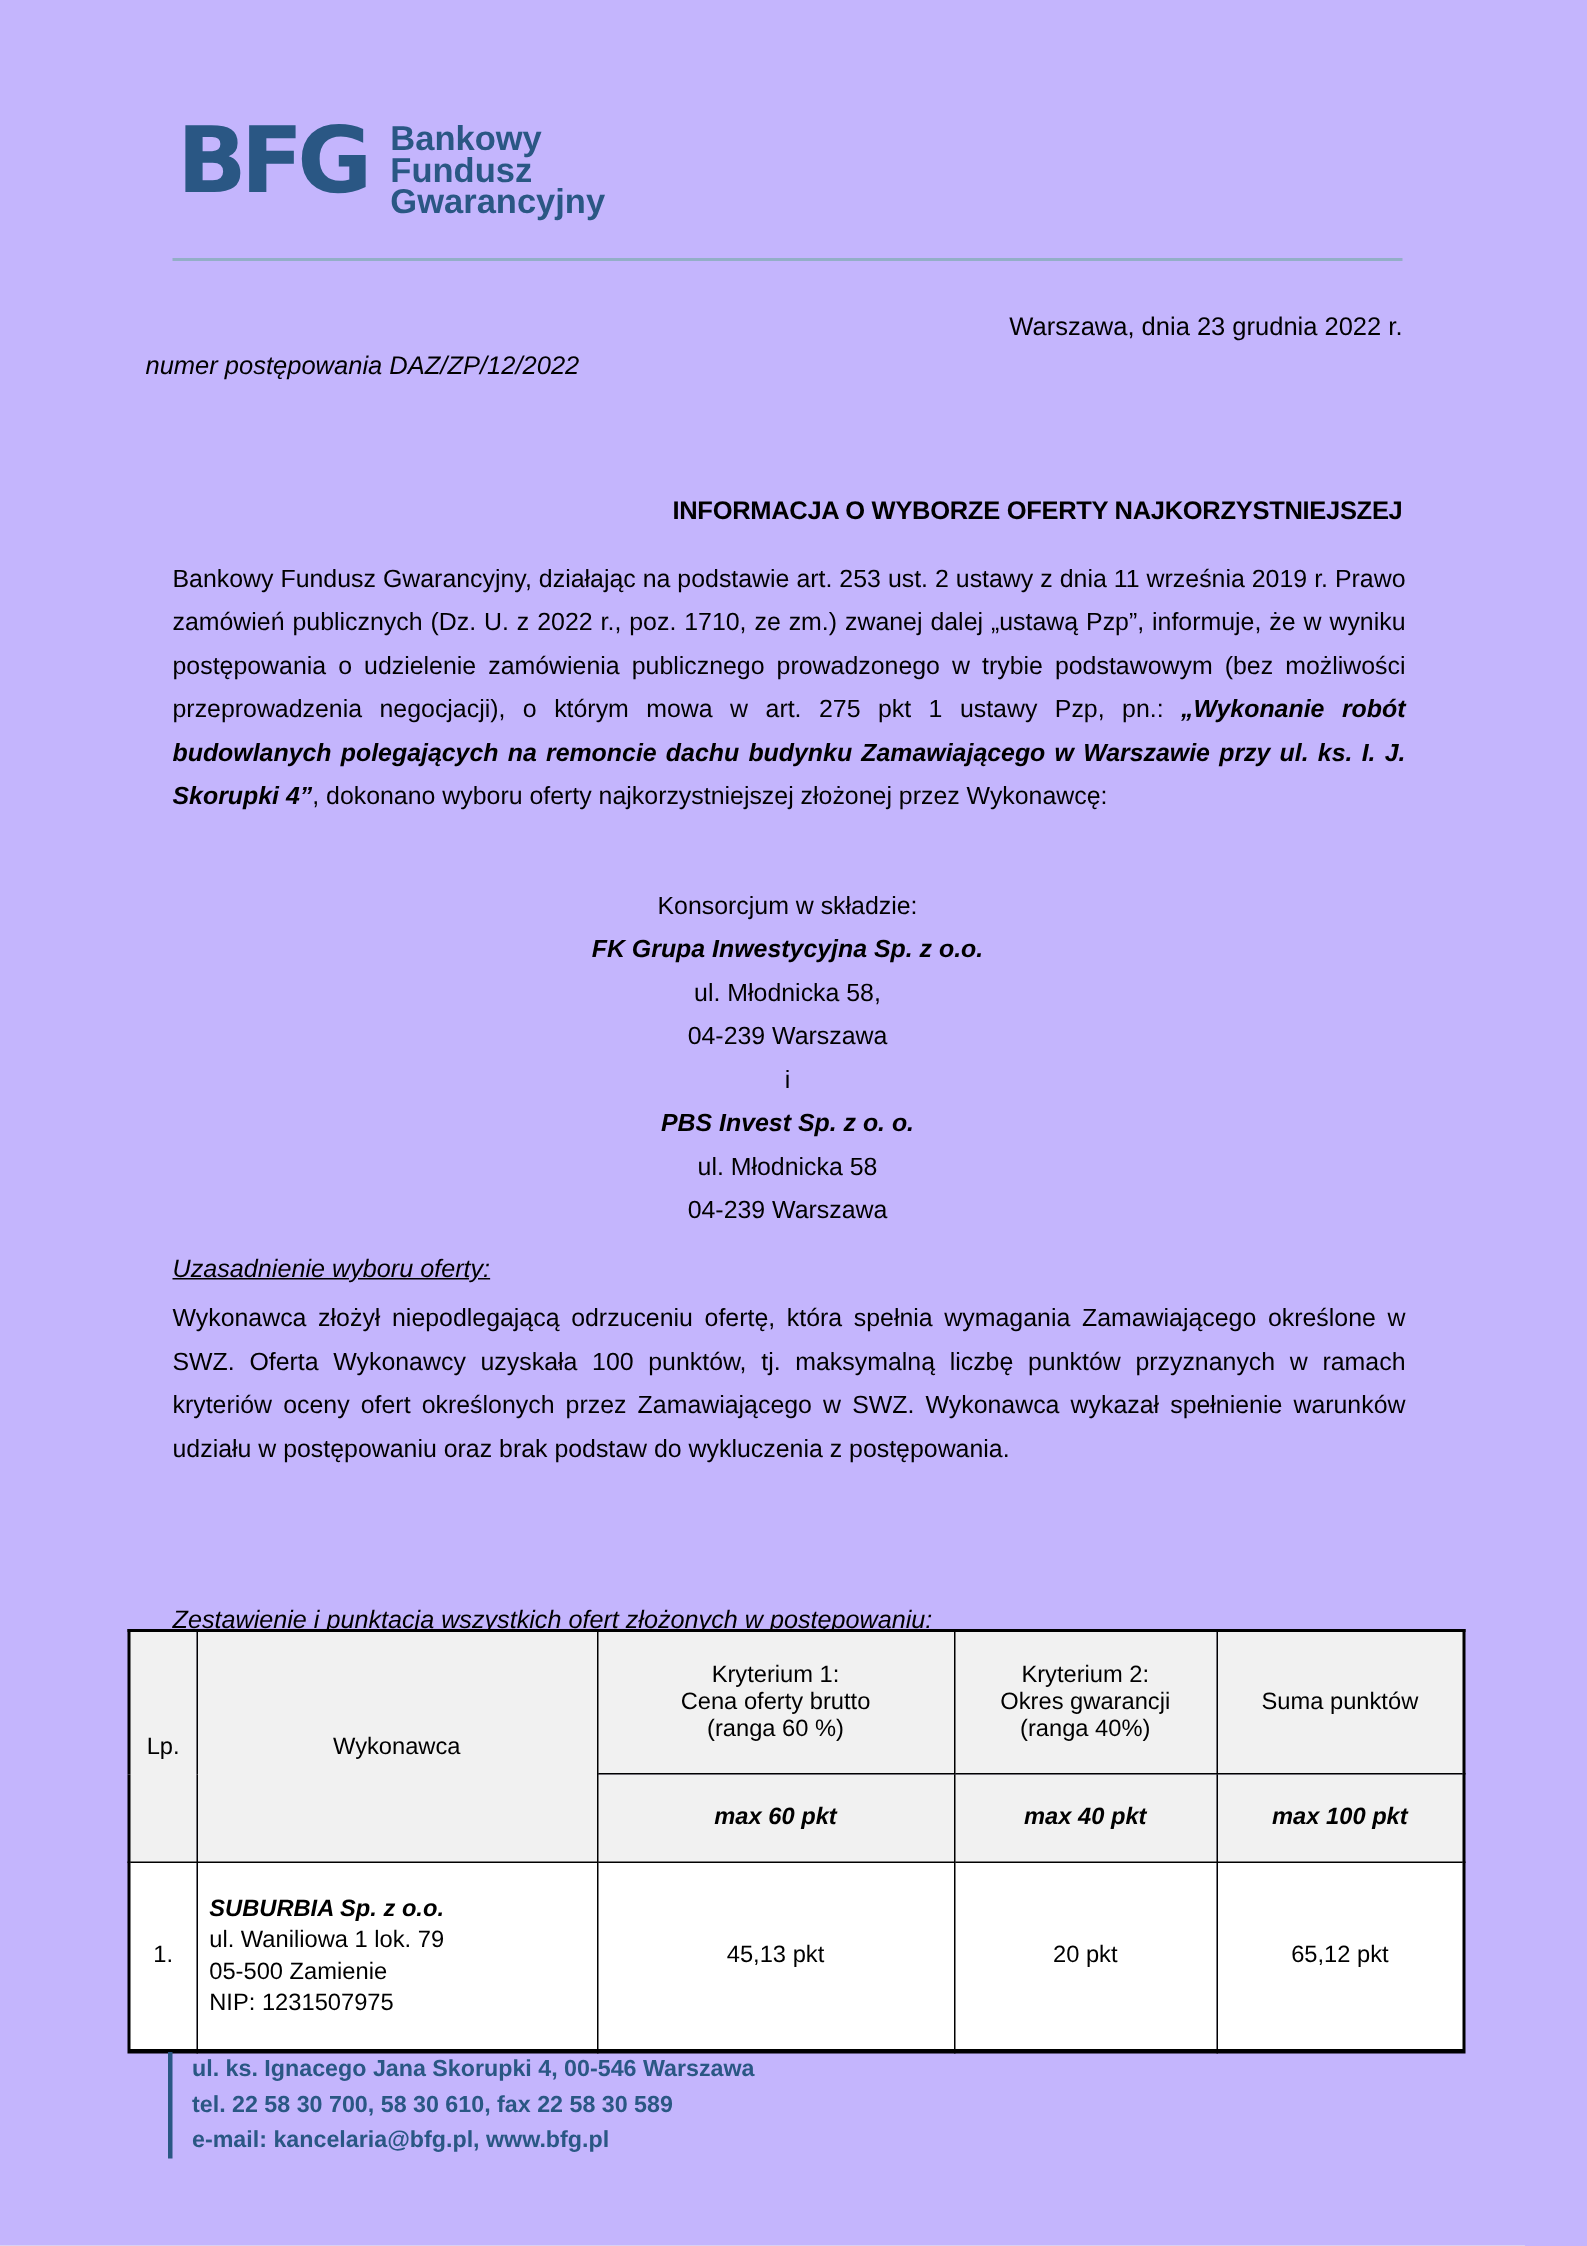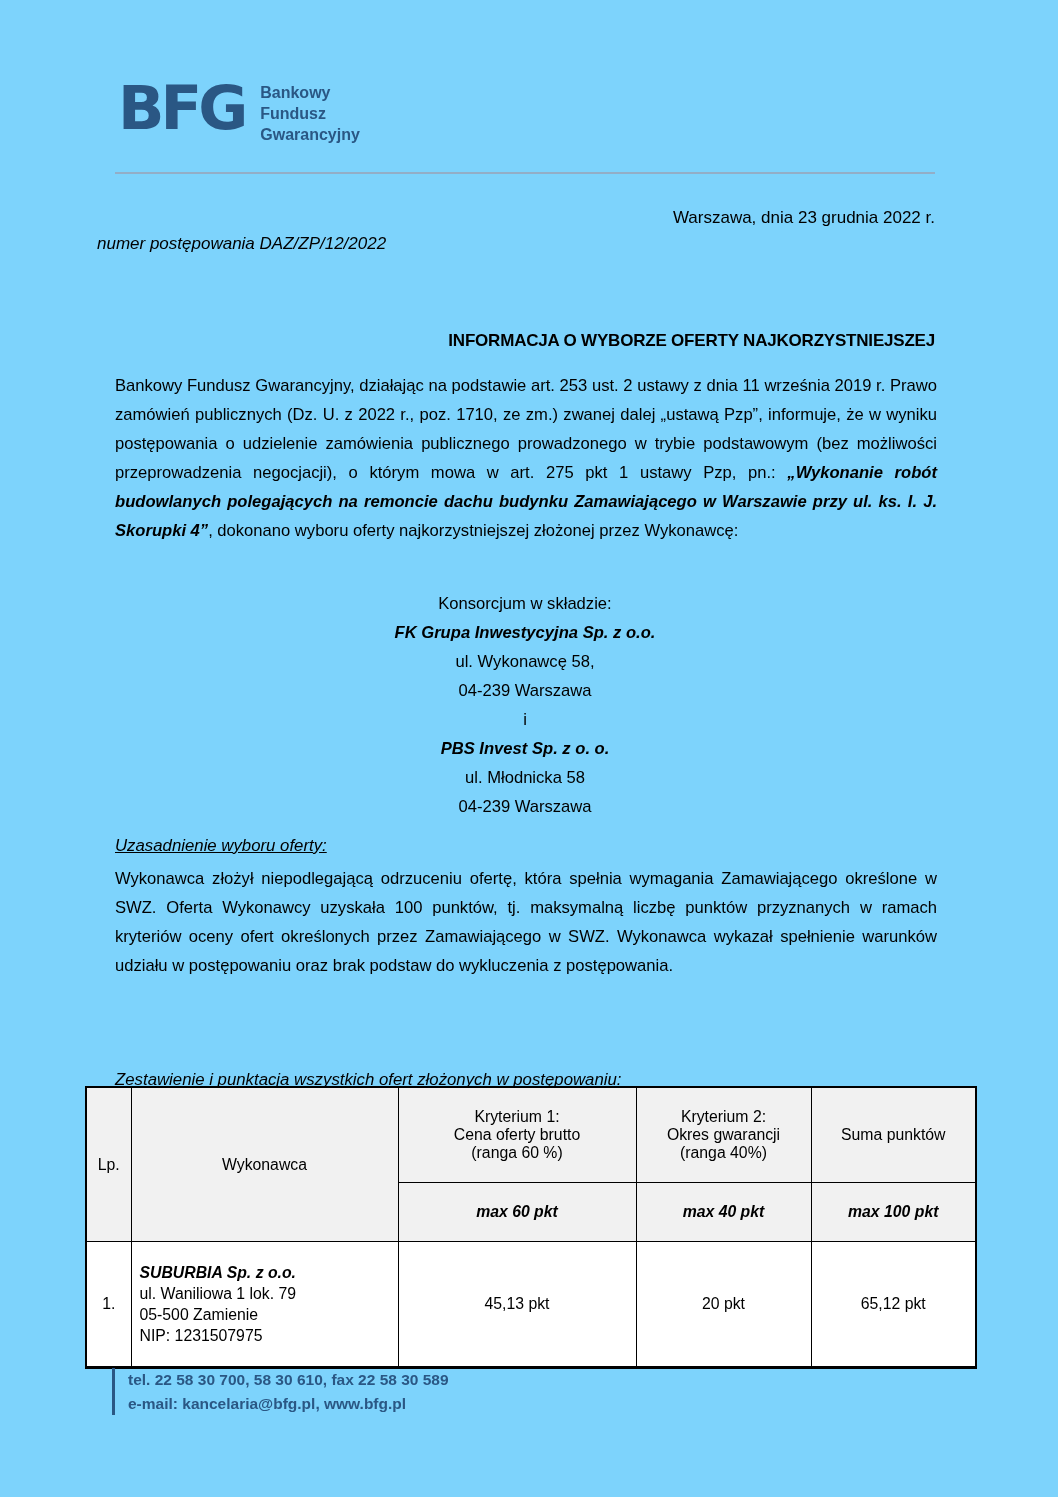--- a/index.html
+++ b/index.html
@@ -6,36 +6,36 @@
     --blue:#2a5784;
     --rule:#93aec7;
     --hdr-bg:#f1f1f1;
   }
   *{box-sizing:border-box;}
   html,body{margin:0;padding:0;background:#e9e9e9;}
   .page{
     position:relative;
     width:1058px;height:1497px;
     margin:0 auto;
-    background:#7dd3fc;
+    background:#c4b5fd;
     font-family:"Liberation Sans", sans-serif;
     color:#000;
     overflow:hidden;
   }
   
   .logo-block{position:absolute;left:118px;top:76px;display:flex;align-items:flex-start;}
   .logo-acronym{
     font-family:"DejaVu Sans", sans-serif;
     font-size:61px;font-weight:800;line-height:64px;
     letter-spacing:-4px;color:var(--blue);
   }
   .logo-name{
     margin-left:16px;padding-top:6px;
     color:var(--blue);font-weight:700;
-    font-size:16px;line-height:21px;
+    font-size:23px;line-height:21px;
   }
   
   .top-rule{position:absolute;left:115px;top:172px;width:820px;height:2px;background:var(--rule);}
   
   .dateline{position:absolute;left:115px;top:208px;width:820px;text-align:right;font-size:17px;}
   .case-number{position:absolute;left:97px;top:234px;font-size:17px;font-style:italic;}
   
   .doc-title{position:absolute;left:115px;top:331px;width:820px;text-align:right;font-size:17px;font-weight:700;letter-spacing:-0.2px;}
   
   .para{font-size:16.6px;line-height:29px;text-align:justify;}
@@ -95,21 +95,21 @@
   <div class="dateline">Warszawa, dnia 23 grudnia 2022 r.</div>
   <div class="case-number">numer postępowania DAZ/ZP/12/2022</div>
 
   <div class="doc-title">INFORMACJA O WYBORZE OFERTY NAJKORZYSTNIEJSZEJ</div>
 
   <div class="para para-1"><span>Bankowy Fundusz Gwarancyjny, działając na podstawie art. 253 ust. 2 ustawy z dnia 11 września 2019 r. Prawo zamówień publicznych (Dz. U. z 2022 r., poz. 1710, ze zm.) zwanej dalej „ustawą Pzp”, informuje, że w wyniku postępowania o udzielenie zamówienia publicznego prowadzonego w trybie podstawowym (bez możliwości przeprowadzenia negocjacji), o którym mowa w art. 275 pkt 1 ustawy Pzp, pn.: </span><span class="quote-bi">„Wykonanie robót budowlanych polegających na remoncie dachu budynku Zamawiającego w Warszawie przy ul. ks. I. J. Skorupki 4”</span><span>, dokonano wyboru oferty najkorzystniejszej złożonej przez Wykonawcę:</span></div>
 
   <div class="consortium">
     <div>Konsorcjum w składzie:</div>
     <div class="bold">FK Grupa Inwestycyjna Sp. z o.o.</div>
-    <div>ul. Wykonawcę 58,</div>
+    <div>ul. Młodnicka 58,</div>
     <div>04-239 Warszawa</div>
     <div>i</div>
     <div class="bold">PBS Invest Sp. z o. o.</div>
     <div>ul. Młodnicka 58</div>
     <div>04-239 Warszawa</div>
   </div>
 
   <div class="sec-heading h-just">Uzasadnienie wyboru oferty:</div>
   <div class="para para-2">Wykonawca złożył niepodlegającą odrzuceniu ofertę, która spełnia wymagania Zamawiającego określone w SWZ. Oferta Wykonawcy uzyskała 100 punktów, tj. maksymalną liczbę punktów przyznanych w ramach kryteriów oceny ofert określonych przez Zamawiającego w SWZ. Wykonawca wykazał spełnienie warunków udziału w postępowaniu oraz brak podstaw do wykluczenia z postępowania.</div>
 
@@ -155,17 +155,18 @@
           </td>
           <td class="cell-points">45,13 pkt</td>
           <td class="cell-points">20 pkt</td>
           <td class="cell-points">65,12 pkt</td>
         </tr>
       </tbody>
     </table>
   </div>
 
   <div class="footer">
+    <div>ul. ks. Ignacego Jana Skorupki 4, 00-546 Warszawa</div>
     <div>tel. 22 58 30 700, 58 30 610, fax 22 58 30 589</div>
     <div>e-mail: kancelaria@bfg.pl, www.bfg.pl</div>
   </div>
 
 </div>
 
 </body></html>

